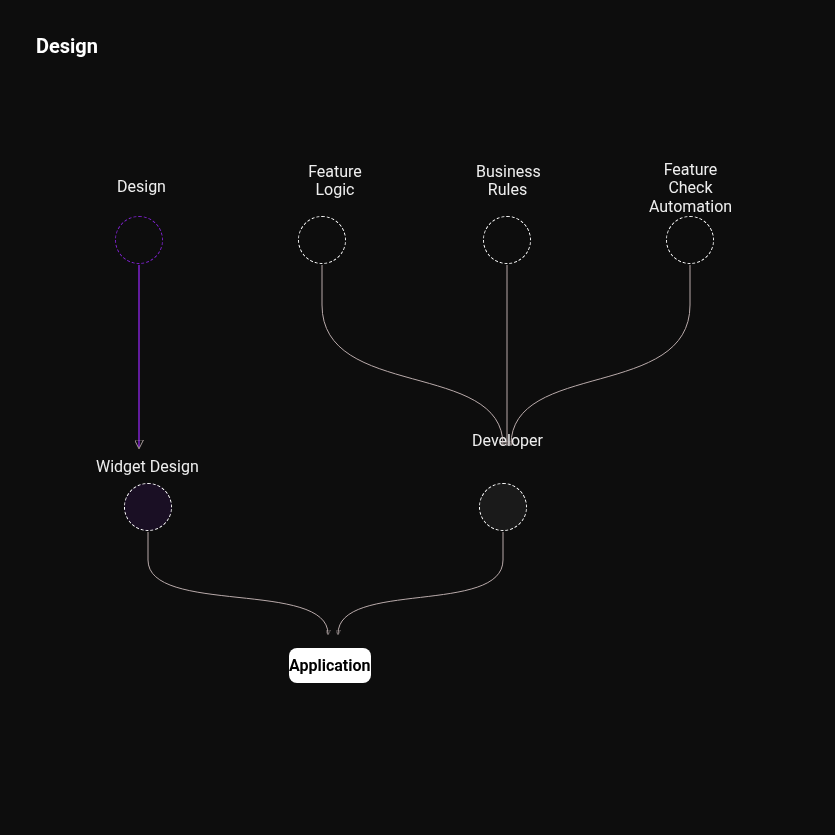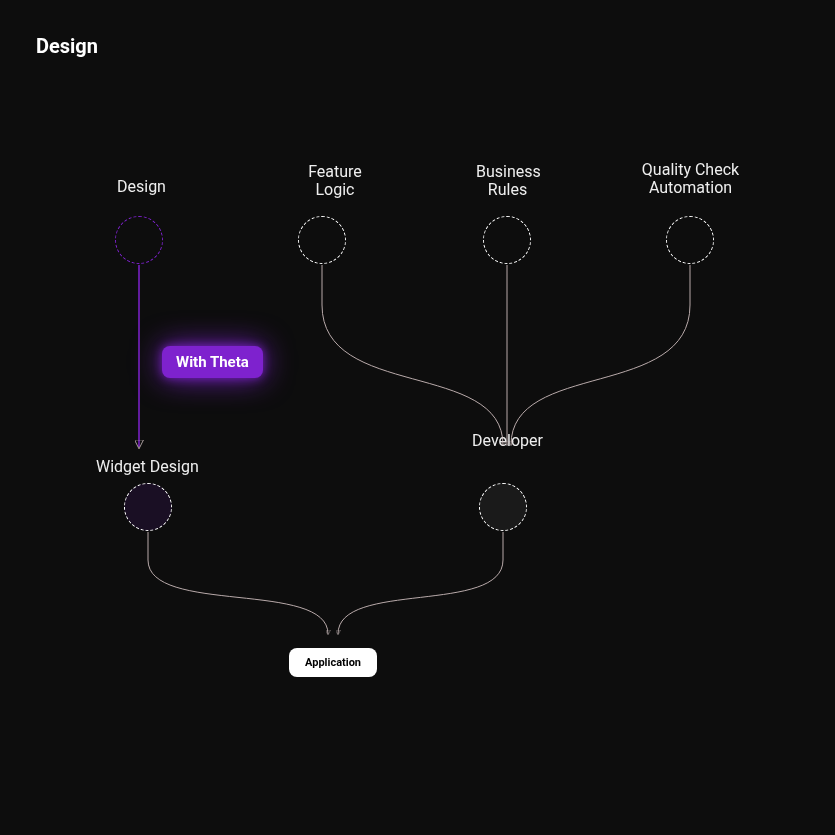--- a/index.html
+++ b/index.html
@@ -5,54 +5,53 @@
   * { margin: 0; padding: 0; box-sizing: border-box; }
   html, body { width: 835px; height: 835px; background: #0d0d0d; font-family: -apple-system, BlinkMacSystemFont, "Segoe UI", Roboto, sans-serif; color: #fff; }
   .canvas { position: relative; width: 835px; height: 835px; }
   .title { position: absolute; left: 36px; top: 34px; font-size: 20px; font-weight: 700; color: #fff; }
   .node-label { position: absolute; text-align: center; font-size: 16px; font-weight: 400; color: #eee; line-height: 1.15; white-space: pre-line; }
   .circle { position: absolute; width: 48px; height: 48px; border-radius: 50%; border: 1.5px dashed #fff; background: transparent; }
   .circle.purple { border-color: #7e22ce; }
   .circle.filled-dark { background: #1a1a1a; }
   .circle.filled-purple { background: rgba(126,34,206,0.12); border-color: #fff; }
   .badge { position: absolute; padding: 7px 14px; background: #7e22ce; color: #fff; font-size: 15px; font-weight: 700; border-radius: 8px; box-shadow: 0 0 30px rgba(126,34,206,0.9), 0 0 10px rgba(126,34,206,0.8); }
-  .pill { position: absolute; padding: 8px 16px; background: #fff; color: #000; font-size: 11px; font-weight: 700; border-radius: 8px; }
+  .pill { position: absolute; padding: 8px 0; background: #fff; color: #000; font-size: 16px; font-weight: 700; border-radius: 8px; }
   svg.edges { position: absolute; top: 0; left: 0; width: 835px; height: 835px; pointer-events: none; }
   svg.edges path { fill: none; stroke: #d7c6c6; stroke-width: 1; opacity: 0.85; }
   svg.edges path.purple-line { stroke: #7e22ce; stroke-width: 1.5; opacity: 1; }
 </style>
 </head>
 <body>
 
 <div class="canvas">
 
   <div class="title">Design</div>
 
   <div class="node-label" style="left:117px; top:178px;">Design</div>
   <div class="node-label" style="left:307px; top:163px; width:56px;">Feature
 Logic</div>
   <div class="node-label" style="left:476px; top:163px; width:63px;text-align:center;">Business
 Rules</div>
-  <div class="node-label" style="left:640px; top:161px; width:101px;">Quality Check
+  <div class="node-label" style="left:640px; top:161px; width:101px;">Feature Check
 Automation</div>
 
   <div class="circle purple" style="left:115px; top:216px;"></div>
   <div class="circle" style="left:298px; top:216px;"></div>
   <div class="circle" style="left:483px; top:216px;"></div>
   <div class="circle" style="left:666px; top:216px;"></div>
 
   <div class="node-label" style="left:96px; top:458px;">Widget Design</div>
   <div class="node-label" style="left:472px; top:432px;">Developer</div>
 
   <div class="circle filled-purple" style="left:124px; top:483px;"></div>
   <div class="circle filled-dark" style="left:479px; top:483px;"></div>
 
   <div class="pill" style="left:289px; top:648px;">Application</div>
 
-  <div class="badge" style="left:162px; top:346px;">With Theta</div>
 
   <svg class="edges" viewBox="0 0 835 835">
     <defs>
       <marker id="arrow-white" viewBox="0 0 10 10" refX="8" refY="5" markerWidth="5" markerHeight="5" orient="auto-start-reverse">
         <path d="M 0 0 L 10 5 L 0 10 z" fill="#d7c6c6"></path>
       </marker>
       <marker id="arrow-purple" viewBox="0 0 10 10" refX="8" refY="5" markerWidth="6" markerHeight="6" orient="auto-start-reverse">
         <path d="M 0 0 L 10 5 L 0 10 z" fill="#7e22ce"></path>
       </marker>
     </defs>

